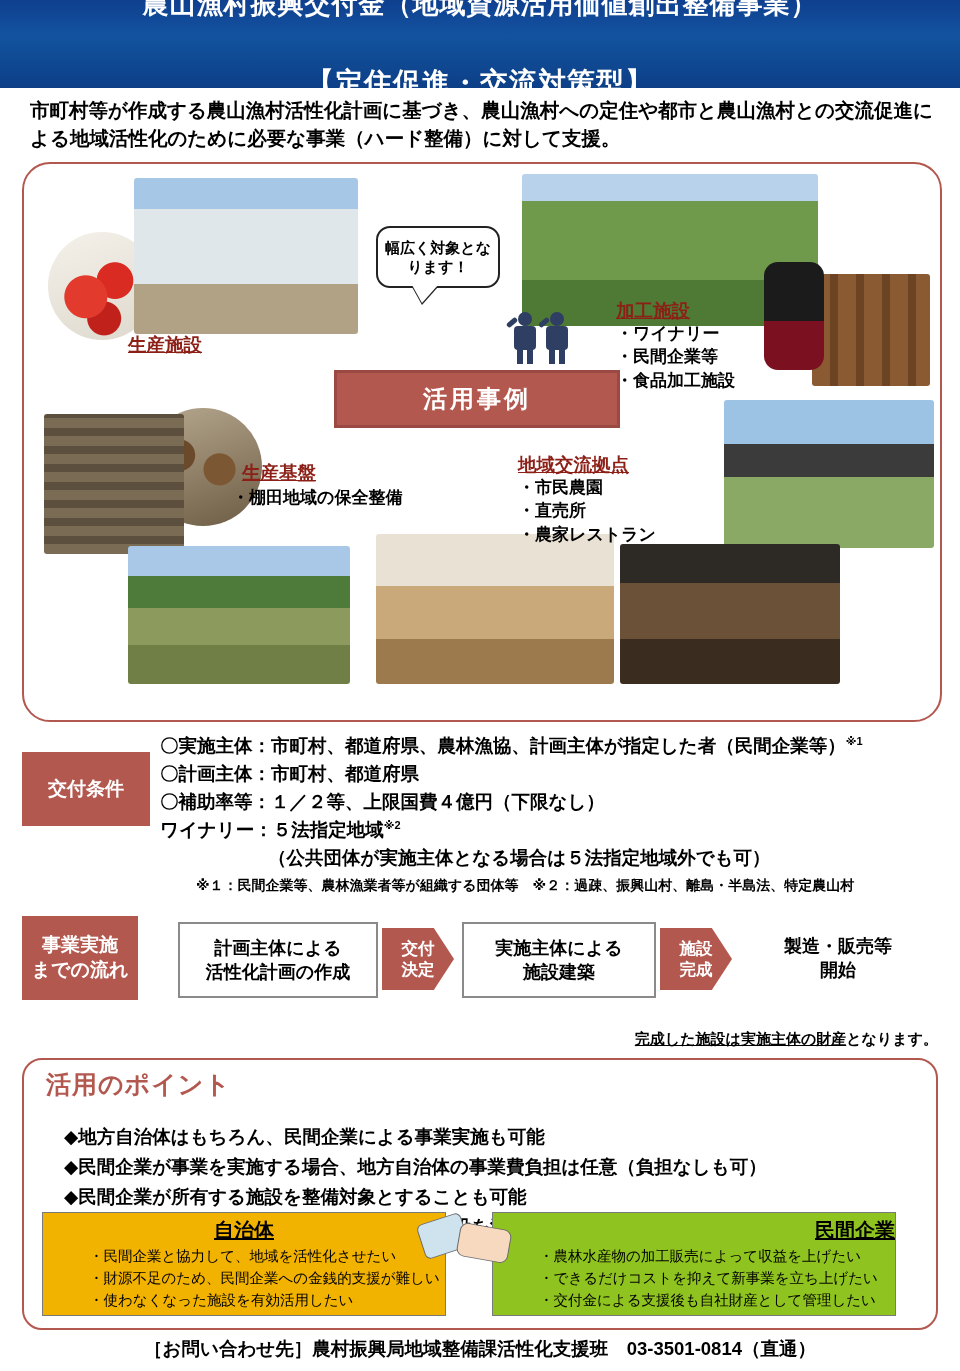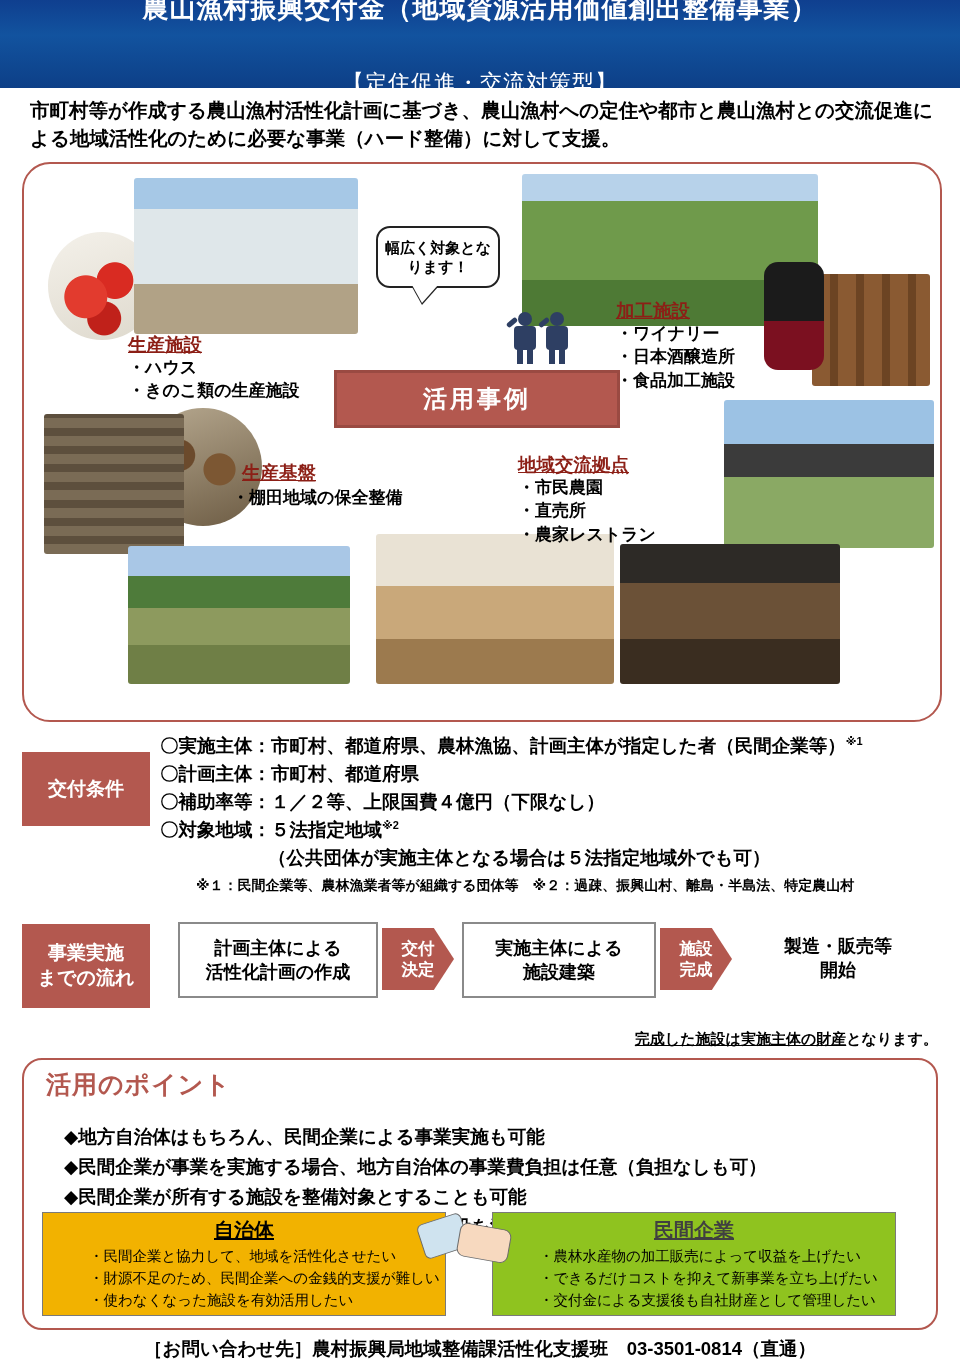--- a/index.html
+++ b/index.html
@@ -14,21 +14,21 @@
   
   .header{
     position:absolute;left:0;top:0;width:960px;height:88px;
     background:linear-gradient(180deg,#0f3f8f 0%,#12539f 40%,#0d3f87 100%);
     color:#fff;text-align:center;
     display:flex;flex-direction:column;align-items:center;justify-content:center;
     box-sizing:border-box;
     gap:44px;
   }
   .header .line1{font-size:26px;font-weight:bold;letter-spacing:1px;line-height:1.25;}
-  .header .line2{font-size:22px;font-weight:normal;letter-spacing:1px;line-height:1.25;}
+  .header .line2{font-size:28px;font-weight:bold;letter-spacing:1px;line-height:1.25;}
 
   
   .lead{
     position:absolute;left:30px;top:96px;width:905px;
     font-size:19.5px;font-weight:bold;line-height:1.45;
     letter-spacing:0px;
   }
 
   
   .panel{
@@ -149,21 +149,21 @@
     position:absolute;top:1212px;height:104px;box-sizing:border-box;
     border:1px solid #7a7a7a;
   }
   .org-left{left:42px;width:404px;background:#f2b200;}
   .org-right{left:492px;width:404px;background:#8fc31f;}
   .org-title{
     text-align:center;font-size:20px;font-weight:bold;text-decoration:underline;
     margin-top:4px;
   }
   .org-left .org-title{color:#000;}
-  .org-right .org-title{color:#404040;}
+  .org-right .org-title{color:#000000;text-align:right;}
   .org-list{margin:2px 0 0 10px;padding:0;list-style:none;}
   .org-list li{font-size:14.5px;line-height:1.5;white-space:nowrap;margin-left:36px;}
 
   .hands{
     position:absolute;left:420px;top:1212px;width:96px;height:62px;
   }
   .hands .h1{position:absolute;left:0;top:6px;width:44px;height:34px;background:#cfe3ef;border:1px solid #6b6b6b;border-radius:6px;transform:rotate(-18deg);}
   .hands .h2{position:absolute;left:38px;top:14px;width:50px;height:32px;background:#f7d9bf;border:1px solid #6b6b6b;border-radius:8px;transform:rotate(10deg);}
 
   .footer{
@@ -189,26 +189,24 @@
   <div class="ph img-barrel" style="left:788px;top:110px;width:118px;height:112px;"></div>
   <div class="ph circ img-wine" style="left:740px;top:98px;width:60px;height:108px;border-radius:14px;"></div>
   <div class="ph circ img-mushroom" style="left:120px;top:244px;width:118px;height:118px;"></div>
   <div class="ph img-shelf" style="left:20px;top:250px;width:140px;height:140px;"></div>
   <div class="ph img-cabin" style="left:700px;top:236px;width:210px;height:148px;"></div>
   <div class="ph img-terrace" style="left:104px;top:382px;width:222px;height:138px;"></div>
   <div class="ph img-market" style="left:352px;top:370px;width:238px;height:150px;"></div>
   <div class="ph img-restaurant" style="left:596px;top:380px;width:220px;height:140px;"></div>
 
   <div class="cat-title" style="left:104px;top:168px;">生産施設</div>
-  <div class="cat-list" style="left:104px;top:192px;white-space:pre;">・ハウス
-・きのこ類の生産施設</div>
 
   <div class="cat-title" style="left:592px;top:134px;">加工施設</div>
   <div class="cat-list" style="left:592px;top:158px;white-space:pre;">・ワイナリー
-・日本酒醸造所
+・民間企業等
 ・食品加工施設</div>
 
   <div class="cat-title" style="left:218px;top:296px;">生産基盤</div>
   <div class="cat-list" style="left:208px;top:322px;white-space:pre;">・棚田地域の保全整備</div>
 
   <div class="cat-title" style="left:494px;top:288px;">地域交流拠点</div>
   <div class="cat-list" style="left:494px;top:312px;white-space:pre;">・市民農園
 ・直売所
 ・農家レストラン</div>
 
@@ -232,27 +230,27 @@
 
 <div class="side-label" style="left:22px;top:752px;width:128px;height:74px;">交付条件</div>
 
 <div class="cond-box">
   <div>
     <span>〇実施主体：市町村、都道府県、農林漁協、計画主体が指定した者（民間企業等）</span><span class="sup">※1</span>
   </div>
   <div>〇計画主体：市町村、都道府県</div>
   <div>〇補助率等：１／２等、上限国費４億円（下限なし）</div>
   <div>
-    <span>〇対象地域：５法指定地域</span><span class="sup">※2</span>
+    <span>ワイナリー：５法指定地域</span><span class="sup">※2</span>
   </div>
   <div class="indent">（公共団体が実施主体となる場合は５法指定地域外でも可）</div>
   <div class="sub" style="padding-left:36px;margin-top:2px;">※１：民間企業等、農林漁業者等が組織する団体等　※２：過疎、振興山村、離島・半島法、特定農山村</div>
 </div>
 
-<div class="side-label" style="left:22px;top:916px;width:128px;height:84px;white-space:pre;margin-top:8px;">事業実施
+<div class="side-label" style="left:22px;top:916px;width:116px;height:84px;white-space:pre;">事業実施
 までの流れ</div>
 
 <div class="flow-item" style="left:178px;top:922px;width:196px;height:72px;white-space:pre;">計画主体による
 活性化計画の作成</div>
 <div class="flow-arrow" style="left:382px;top:928px;white-space:pre;">交付
 決定</div>
 <div class="flow-item" style="left:462px;top:922px;width:190px;height:72px;white-space:pre;">実施主体による
 施設建築</div>
 <div class="flow-arrow" style="left:660px;top:928px;white-space:pre;">施設
 完成</div>

